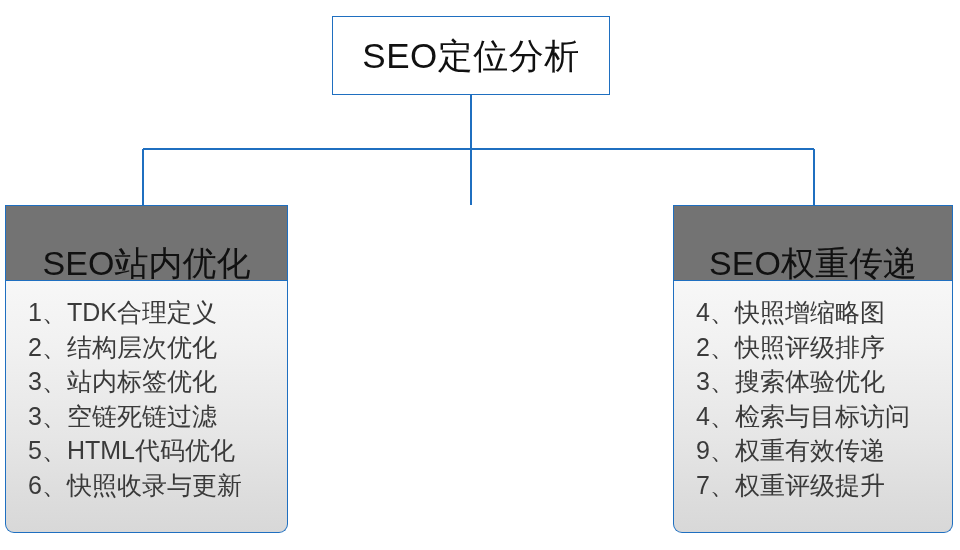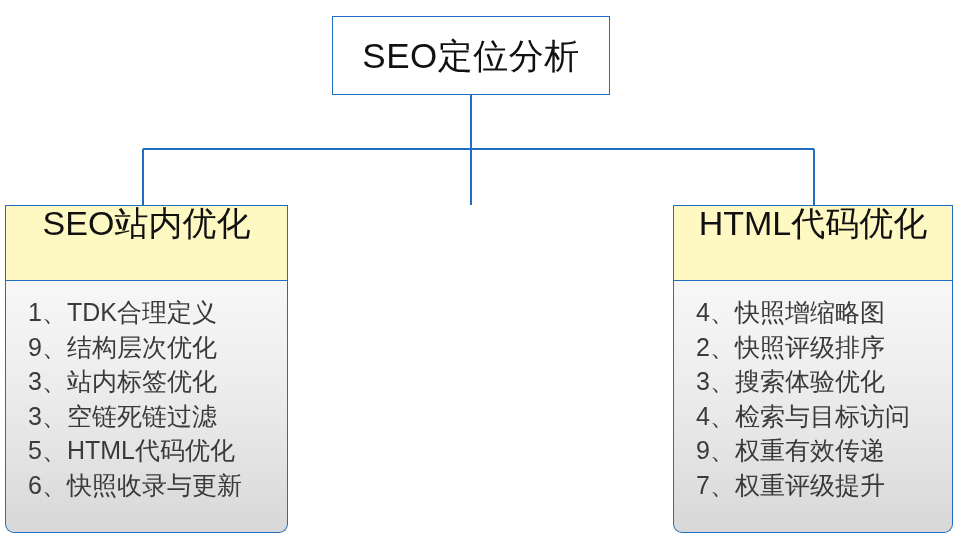--- a/index.html
+++ b/index.html
@@ -56,23 +56,23 @@
   
   .card {
     position: absolute;
     top: 205px;
     box-sizing: border-box;
   }
   .card-header {
     box-sizing: border-box;
     height: 76px;
     border: 1.6px solid #1f6fc0;
-    background: #fef9c3;
+    background: #737373;
     display: flex;
-    align-items: flex-start;
+    align-items: flex-end;
     justify-content: center;
   }
   .card-header-text {
     font-size: 34px;
     color: #111111;
     line-height: 1;
     white-space: nowrap;
   }
   .card-body {
     box-sizing: border-box;
@@ -121,33 +121,33 @@
     <span class="root-title">SEO定位分析</span>
   </div>
 
   <div class="card" id="card-inner">
     <div class="card-header">
       <span class="card-header-text">SEO站内优化</span>
     </div>
     <div class="card-body">
       <ol>
         <li>1、TDK合理定义</li>
-        <li>9、结构层次优化</li>
+        <li>2、结构层次优化</li>
         <li>3、站内标签优化</li>
         <li>3、空链死链过滤</li>
         <li>5、HTML代码优化</li>
         <li>6、快照收录与更新</li>
       </ol>
     </div>
   </div>
 
 
   <div class="card" id="card-weight">
     <div class="card-header">
-      <span class="card-header-text">HTML代码优化</span>
+      <span class="card-header-text">SEO权重传递</span>
     </div>
     <div class="card-body">
       <ol>
         <li>4、快照增缩略图</li>
         <li>2、快照评级排序</li>
         <li>3、搜索体验优化</li>
         <li>4、检索与目标访问</li>
         <li>9、权重有效传递</li>
         <li>7、权重评级提升</li>
       </ol>

